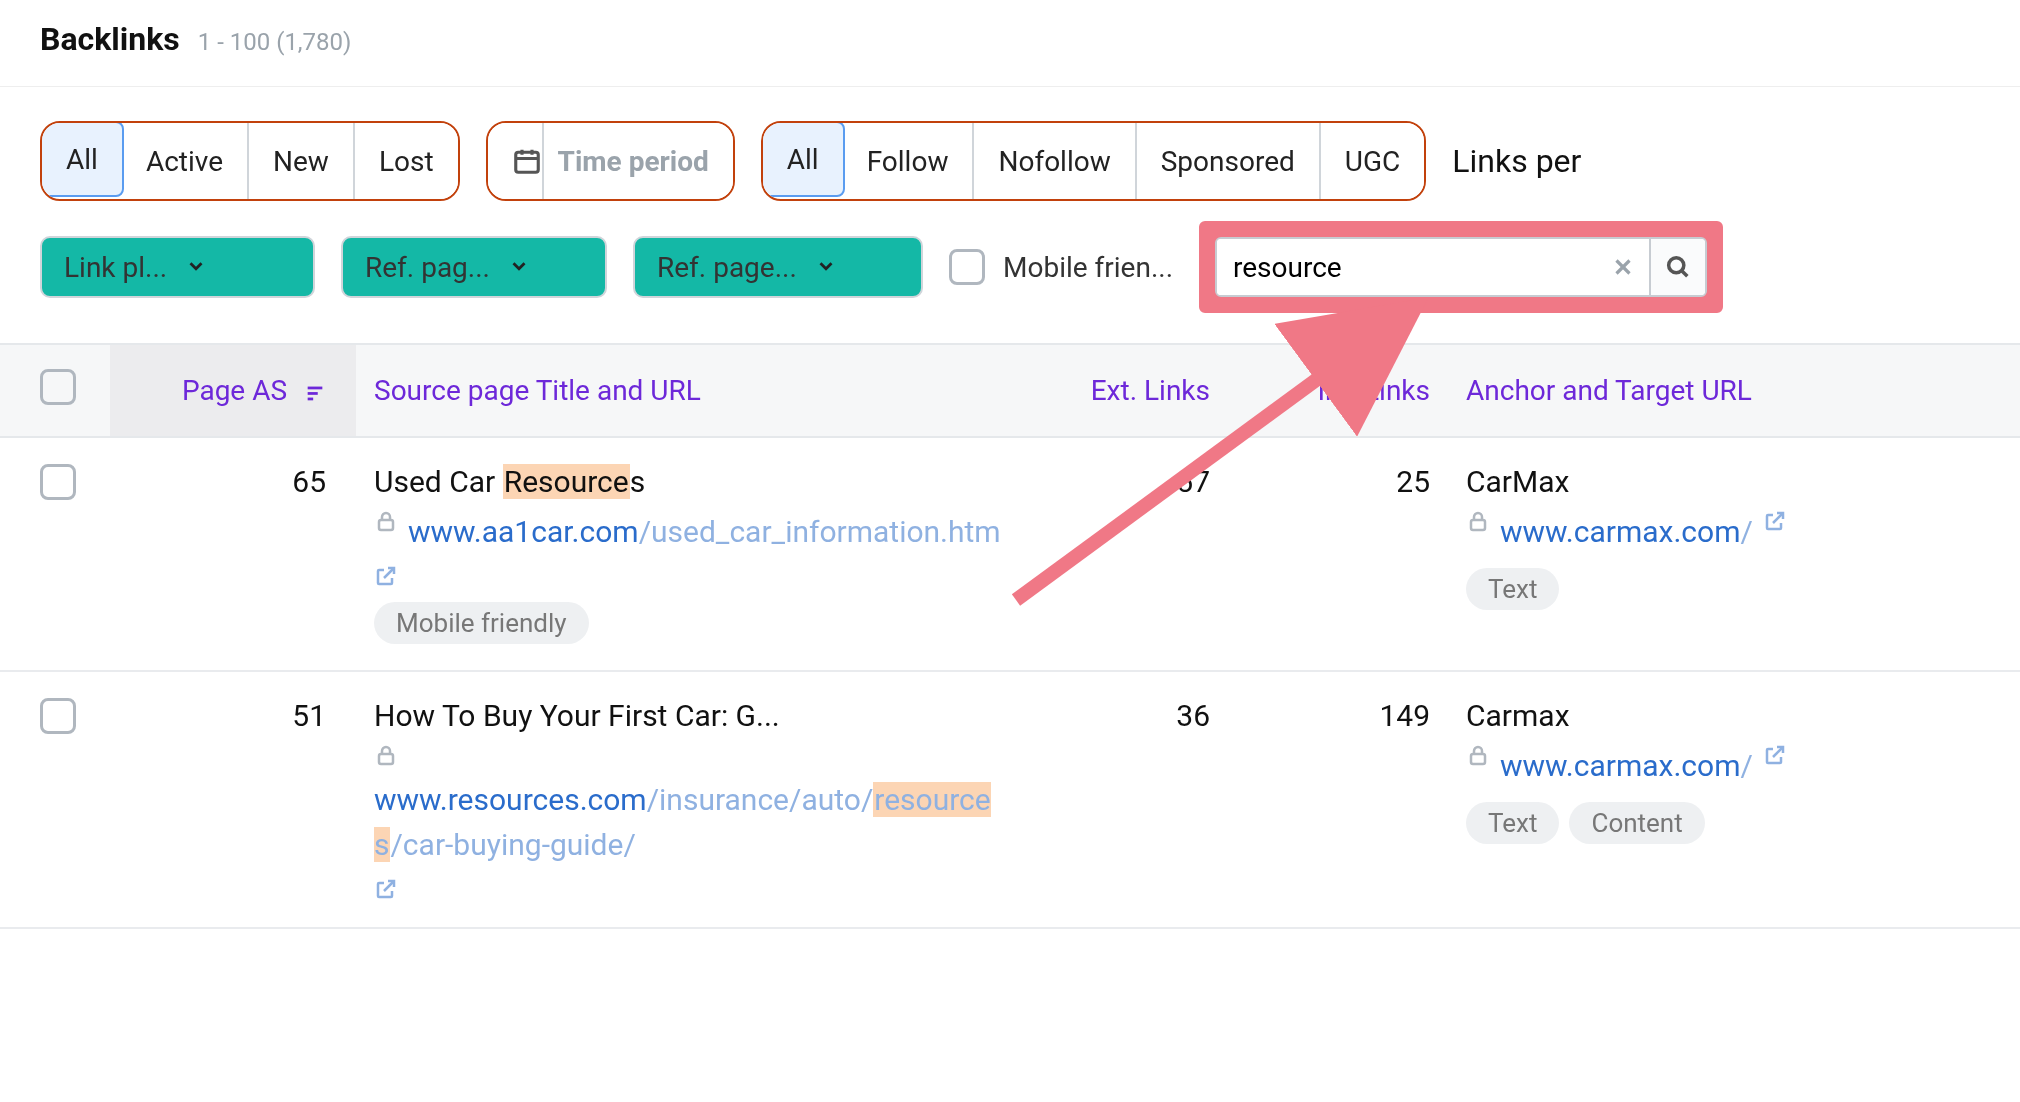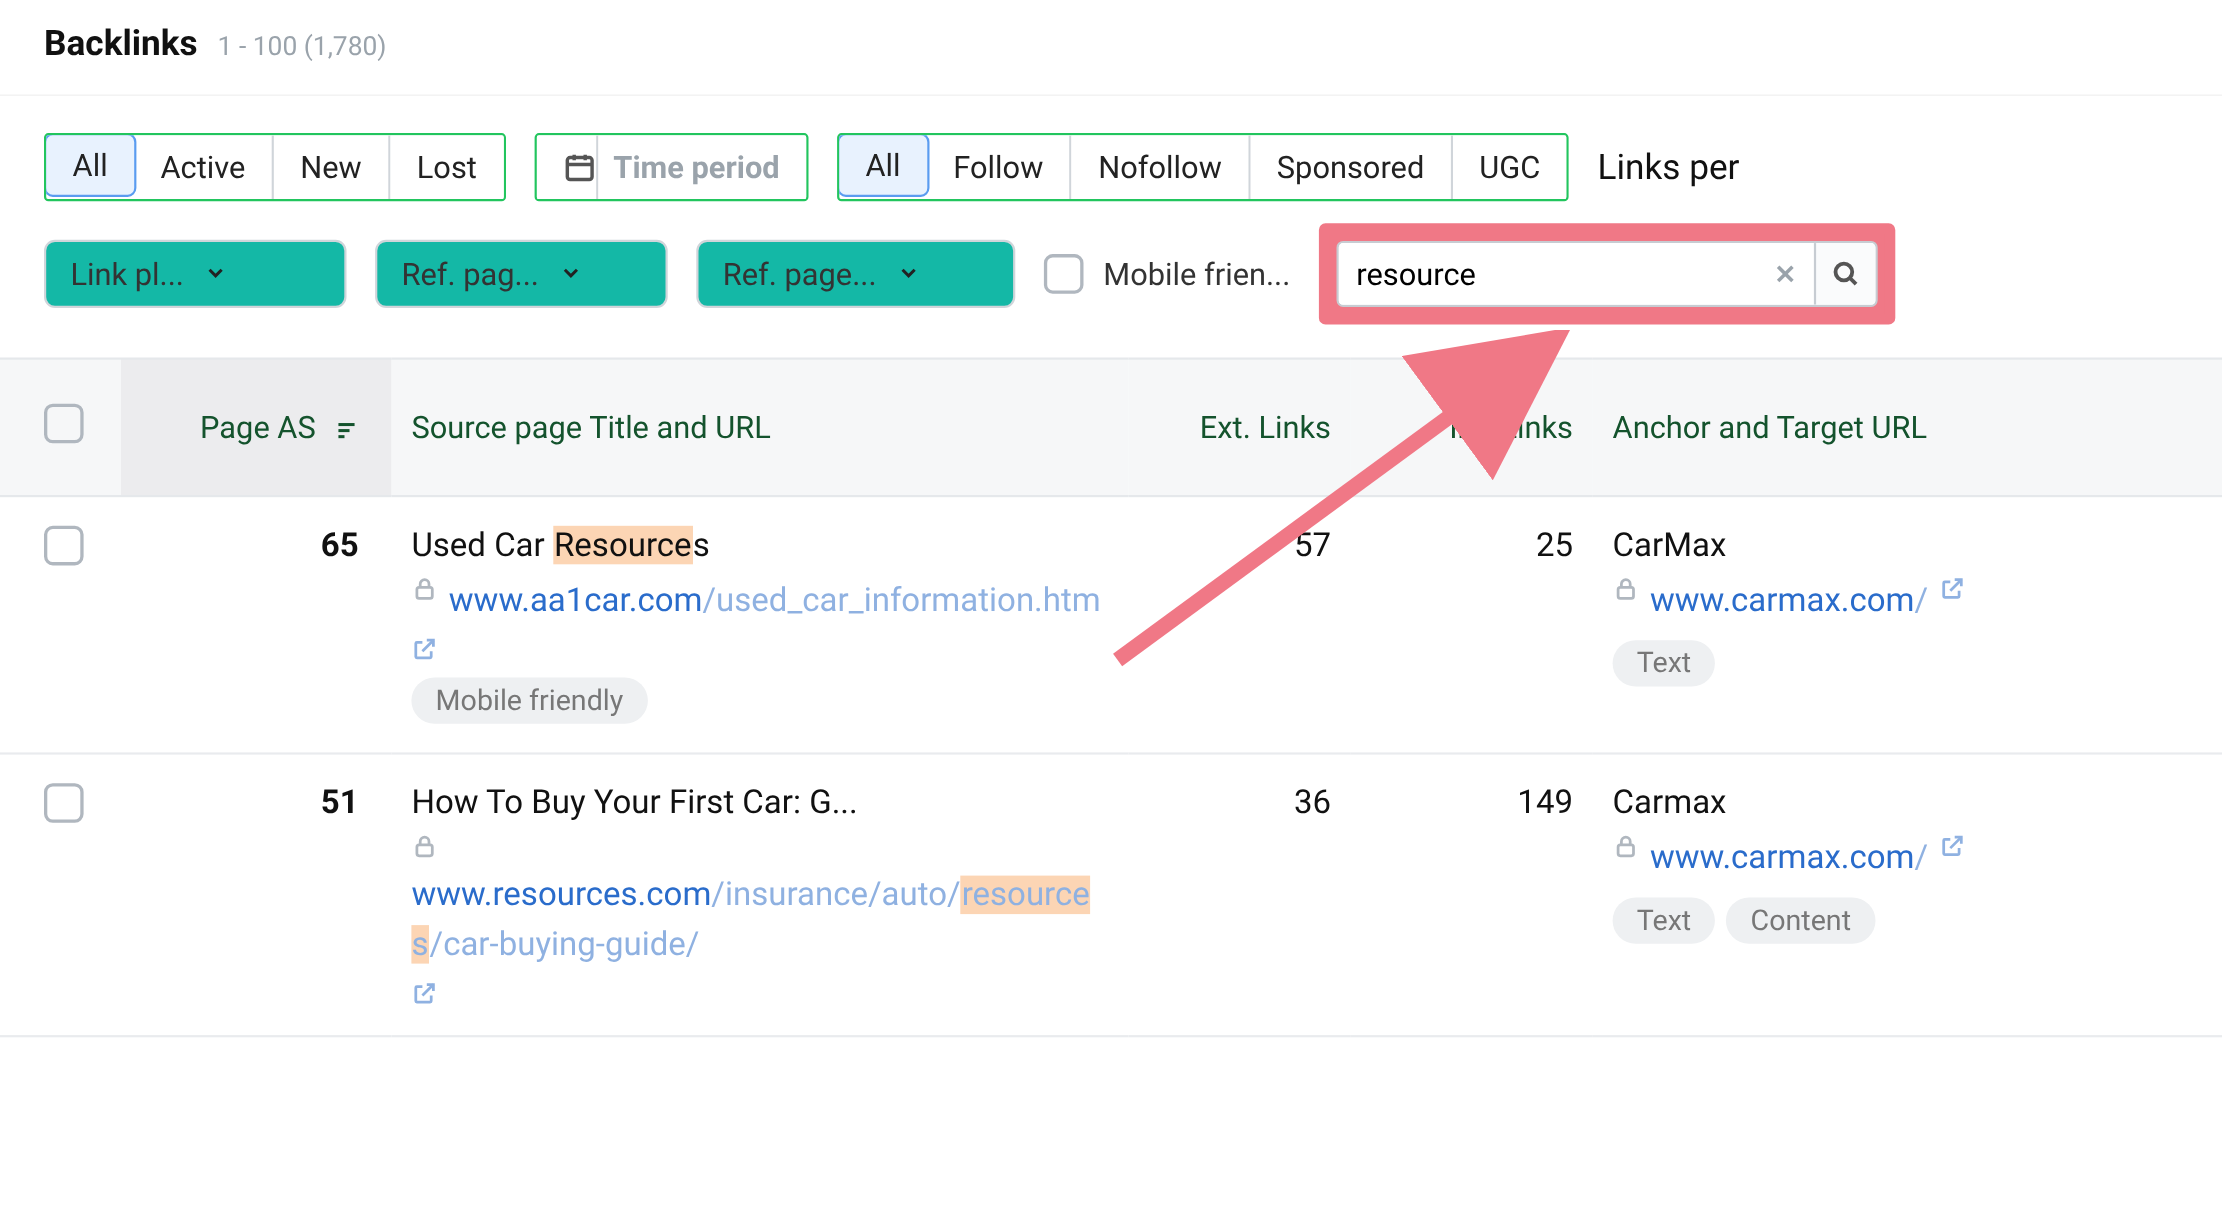--- a/index.html
+++ b/index.html
@@ -34,24 +34,24 @@
     gap: 20px;
   }
   .row {
     display: flex;
     align-items: center;
     gap: 26px;
     white-space: nowrap;
   }
   .seg {
     display: inline-flex;
-    border: 2px solid #22c55e;
-    border-radius: 4px;
+    border: 2px solid #c2410c;
+    border-radius: 20px;
     overflow: hidden;
-    height: 62px;
+    height: 80px;
   }
   .seg > button {
     appearance: none;
     border: none;
     background: #fff;
     font: inherit;
     padding: 0 24px;
     color: #222;
     cursor: pointer;
     border-right: 2px solid #d0d5da;
@@ -145,23 +145,23 @@
   }
   table.data {
     width: 100%;
     border-collapse: collapse;
     margin-top: 12px;
     table-layout: fixed;
   }
   table.data thead th {
     background: #f6f7f8;
     font-weight: 400;
-    color: #14532d;
+    color: #6d28d9;
     text-align: left;
-    padding: 40px 18px;
+    padding: 24px 18px;
     border-bottom: 2px solid #e5e8eb;
     border-top: 2px solid #e5e8eb;
     white-space: nowrap;
   }
   table.data thead th.sortcol {
     background: #ececee;
   }
   table.data thead th.num, table.data td.num {
     text-align: right;
   }
@@ -170,21 +170,21 @@
     border-bottom: 2px solid #e9ebee;
     vertical-align: top;
     font-size: 30px;
   }
   .col-chk { width: 110px; padding-left: 40px !important;}
   .col-as { width: 246px; }
   .col-src { width: 670px; }
   .col-ext { width: 202px; }
   .col-int { width: 220px; }
   .col-anchor { }
-  .as-val { font-size: 30px;  text-align:right; padding-right:30px !important;font-weight:bold;}
+  .as-val { font-size: 30px;  text-align:right; padding-right:30px !important;}
   .src-title { font-size: 30px; margin-bottom: 10px;}
   .hl { background: #fcd5b4; padding: 0 1px;}
   .url-line { display:flex; align-items:flex-start; gap:10px; color:#2a6ccb; font-size:30px; line-height:1.5; flex-wrap:wrap;}
   .url-link { color:#2a6ccb; word-break:break-all; text-decoration:none;}
   .url-link .domain { color:#2a6ccb; }
   .url-link .path  { color:#8fb1e1; }
   .lock-icon { color:#b0b7bf; display:inline-flex; }
   .ext-icon { color:#8fb1e1; display:inline-flex;}
   .badge {
     display:inline-block;

